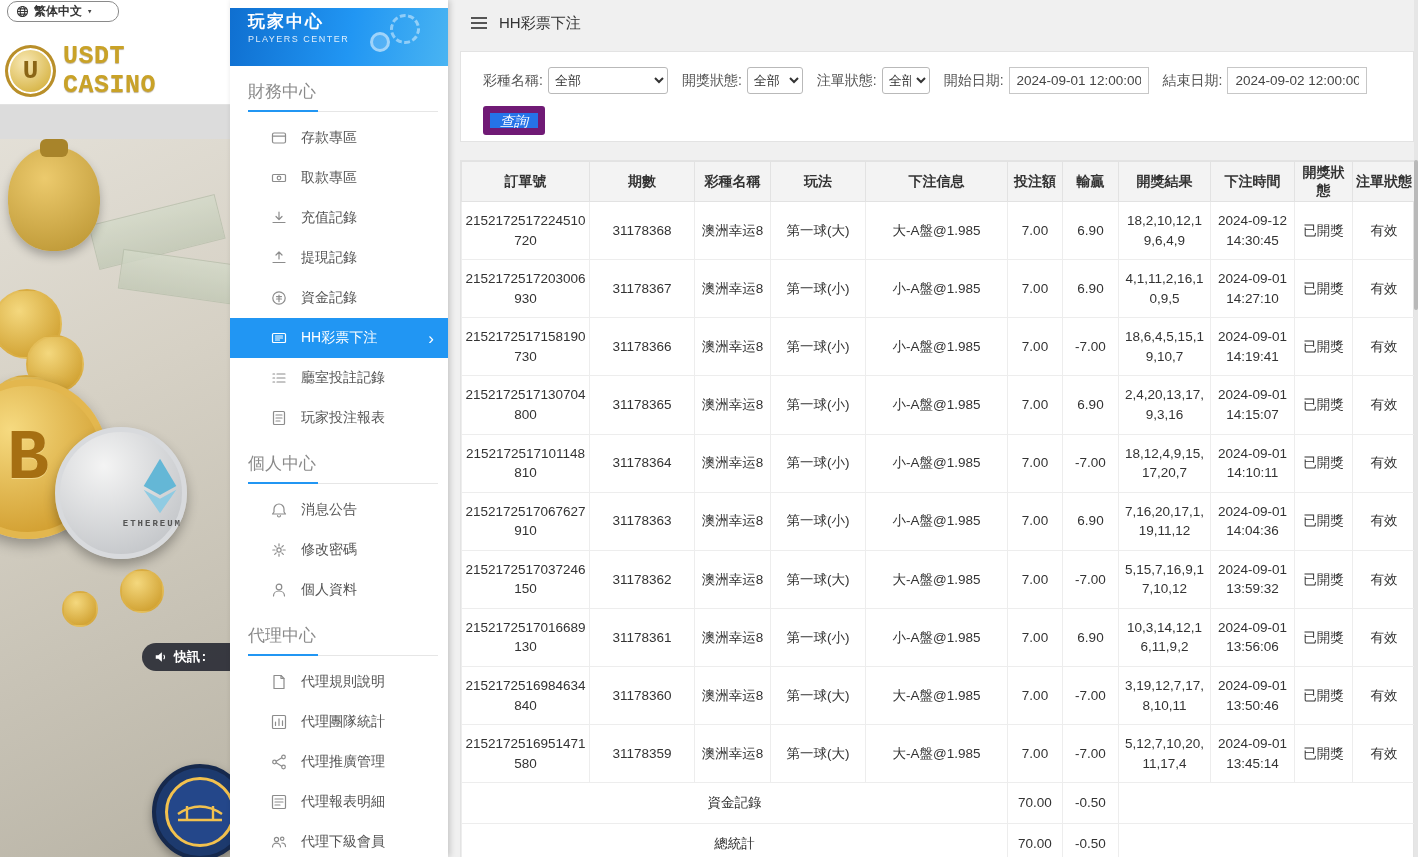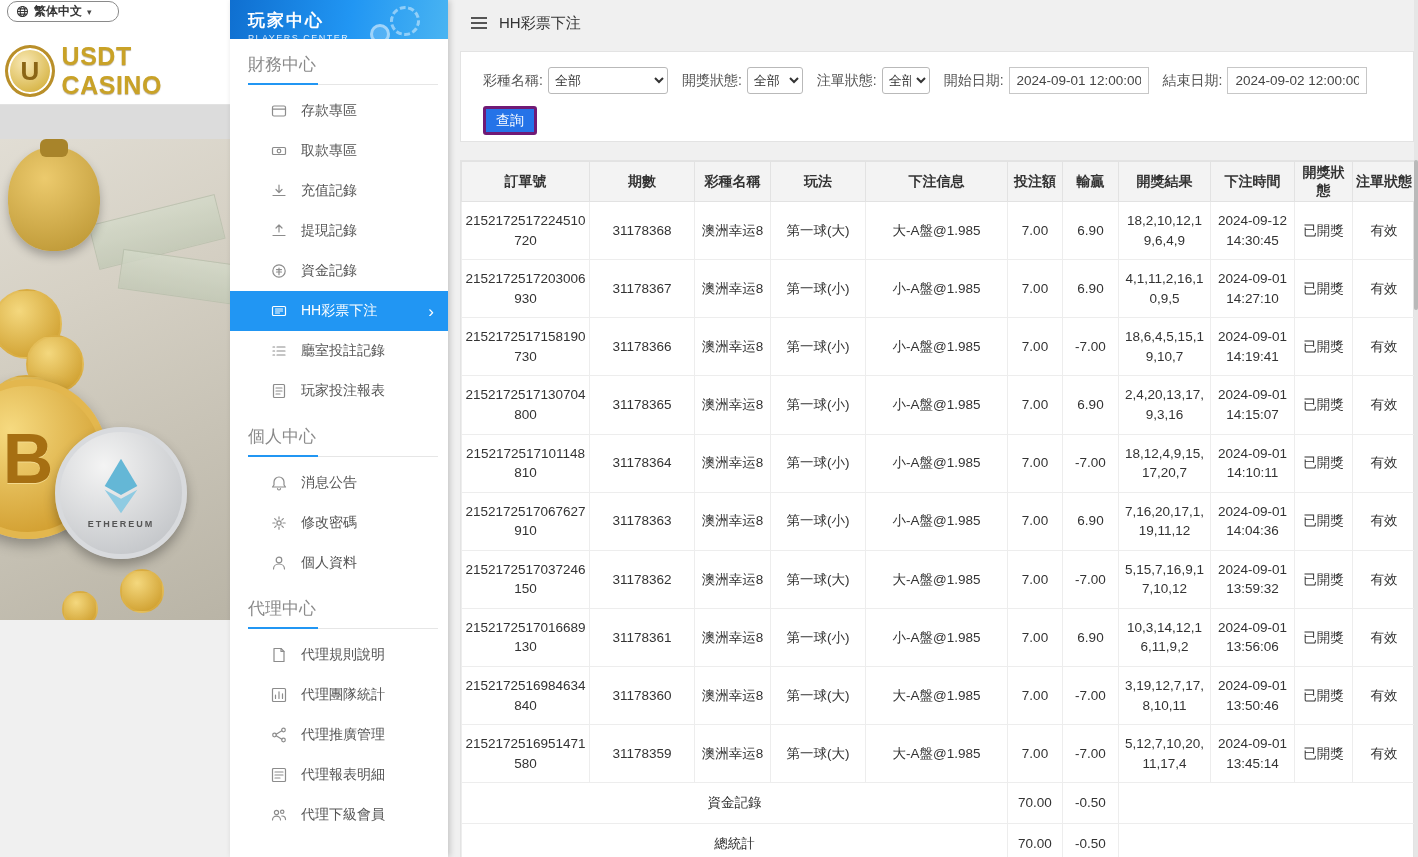--- a/index.html
+++ b/index.html
@@ -5,22 +5,22 @@
   :root{
     --accent-blue:#2196f3;
     --button-blue:#2573e8;
     --gold:#c9a227;
   }
   *{box-sizing:border-box;margin:0;padding:0;}
   html,body{width:1418px;height:857px;overflow:hidden;}
   body{font-family:"Liberation Sans","DejaVu Sans",sans-serif;background:#f0f0f0;position:relative;}
 
   
-  .left-panel{position:absolute;left:0;top:0;width:230px;height:620px;overflow:hidden;
-    background:linear-gradient(155deg,#e9e6df 0%,#d6d1c5 45%,#b9b4a6 100%);z-index:1;}
+  .left-panel{position:absolute;left:0;top:0;width:230px;height:857px;overflow:hidden;
+    background:linear-gradient(155deg,#e9e6df 0%,#d6d1c5 45%,#b9b4a6 100%);z-index:1;font-family:Liberation Mono, monospace;}
   .top-white{position:absolute;left:0;top:0;width:230px;height:105px;background:#fff;border-bottom:1px solid #e2e2e2;}
   .gray-strip{position:absolute;left:0;top:105px;width:230px;height:34px;background:#dcdcdc;}
   .lang-box{position:absolute;left:7px;top:1px;height:21px;min-width:112px;border:1px solid #8a8a8a;border-radius:10px;
     background:#fff;display:flex;align-items:center;gap:5px;padding:0 8px;font-size:12px;font-weight:bold;color:#333;cursor:pointer;}
   .lang-box svg{flex:0 0 auto;}
   .caret{font-size:9px;color:#444;}
   .logo-row{position:absolute;left:5px;top:42px;display:flex;align-items:center;gap:7px;cursor:pointer;}
   .emblem{width:52px;height:52px;border-radius:50%;border:3px solid #b98f2a;background:radial-gradient(circle at 38% 32%,#f8e8b4,#d9b84e 70%,#bf9430);
     display:flex;align-items:center;justify-content:center;box-shadow:inset 0 0 0 2px #fff;}
   .emblem span{font-size:26px;font-weight:bold;color:#8a6516;}
@@ -38,36 +38,36 @@
   .c2{left:26px;top:196px;width:58px;height:58px;}
   .c3{left:-14px;top:236px;width:80px;height:80px;}
   .c4{left:120px;top:430px;width:44px;height:44px;}
   .c5{left:62px;top:452px;width:36px;height:36px;}
   .btc{position:absolute;left:-52px;top:240px;width:160px;height:160px;border-radius:50%;
     background:radial-gradient(circle at 38% 30%,#f6da80,#c9901c);border:7px solid #e3b74e;
     display:flex;align-items:center;justify-content:center;box-shadow:0 6px 14px rgba(0,0,0,.3);}
   .btc span{font-size:70px;font-weight:bold;color:#a66f12;text-shadow:0 1px 0 #f3d98c;}
   .eth{position:absolute;left:55px;top:288px;width:132px;height:132px;border-radius:50%;
     background:radial-gradient(circle at 36% 28%,#f4f4f4,#b9bcc0);border:5px solid #d8dadd;
-    box-shadow:0 6px 12px rgba(0,0,0,.3);display:flex;flex-direction:column;align-items:center;justify-content:center;gap:4px;}
+    box-shadow:0 6px 12px rgba(0,0,0,.3);display:flex;flex-direction:column;align-items:flex-end;justify-content:center;gap:4px;}
   .eth-label{font-size:9px;letter-spacing:2px;color:#555;font-weight:bold;}
 
   .ticker{position:absolute;right:0;top:643px;height:28px;min-width:88px;background:rgba(35,38,48,.88);
     border-radius:14px 0 0 14px;color:#fff;display:flex;align-items:center;gap:6px;padding:0 8px 0 12px;
     font-size:13px;font-weight:bold;cursor:pointer;z-index:3;}
   .team-logo{position:absolute;left:152px;top:764px;width:96px;height:96px;border-radius:50%;
     background:#1d3a6e;border:4px solid #16294d;display:flex;align-items:center;justify-content:center;box-shadow:0 4px 10px rgba(0,0,0,.35);}
   .team-inner{width:70px;height:70px;border-radius:50%;border:3px solid #f2c14e;background:#24478a;
     display:flex;align-items:center;justify-content:center;}
 
   
   .sidebar{position:absolute;left:230px;top:0;width:218px;height:857px;background:#fff;z-index:2;
     box-shadow:2px 0 6px rgba(0,0,0,.18);overflow:hidden;}
-  .sb-header{height:39px;background:linear-gradient(100deg,#0f6fd0 0%,#2196f3 55%,#49b4f2 100%);
-    color:#fff;padding:9px 0 0 18px;position:relative;overflow:hidden;}
+  .sb-header{height:58px;background:linear-gradient(100deg,#0f6fd0 0%,#2196f3 55%,#49b4f2 100%);
+    color:#fff;padding:2px 0 0 18px;position:relative;overflow:hidden;margin-top:8px;}
   .sb-title{font-size:17px;font-weight:bold;letter-spacing:2px;}
   .sb-sub{font-size:9px;letter-spacing:1.5px;opacity:.85;margin-top:1px;}
   .chip{position:absolute;border-radius:50%;border:3px dashed rgba(255,255,255,.45);}
   .chip.k1{right:28px;top:6px;width:30px;height:30px;transform:rotate(15deg);}
   .chip.k2{right:58px;top:24px;width:20px;height:20px;background:rgba(255,255,255,.18);border-style:solid;}
   .sb-section-title{margin:0 10px 6px 18px;padding:14px 0 8px 0;font-size:17px;color:#8a8a8a;
     border-bottom:1px solid #e6e6e6;position:relative;}
   .sb-section-title::after{content:"";position:absolute;left:0;bottom:-1px;width:70px;height:2px;background:var(--accent-blue);}
   .sb-item{height:40px;display:flex;align-items:center;gap:14px;padding-left:40px;font-size:14px;color:#555;cursor:pointer;}
   .sb-ic{width:17px;display:flex;align-items:center;justify-content:center;color:#8c8c8c;}
@@ -86,21 +86,21 @@
   .filter-row label{margin-right:5px;}
   .fgap{margin-right:14px;}
   .sel{height:27px;border:1px solid #b9b9b9;border-radius:3px;background:#fff;font-size:13px;color:#333;
     font-family:inherit;padding:0 2px;}
   .sel.wide{width:120px;}
   .sel.small{width:56px;}
   .sel.small2{width:48px;}
   .date-input{height:27px;width:140px;border:1px solid #c7c7c7;border-radius:0;font-size:13.5px;color:#444;
     padding:0 7px;font-family:inherit;}
   .search-btn{margin:12px 0 16px 22px;min-width:40px;height:29px;padding:0 10px;background:var(--button-blue);
-    color:#fff;border:3px solid #701a75;border-radius:3px;font-size:14px;cursor:pointer;font-family:inherit;}
+    color:#fff;border:7px solid #701a75;border-radius:3px;font-size:14px;cursor:pointer;font-family:inherit;font-style:italic;}
 
   .table-card{position:absolute;left:12px;right:4px;top:160px;background:#fff;border:1px solid #e3e3e3;}
   table{width:100%;border-collapse:collapse;table-layout:fixed;}
   th{height:40px;background:#f3f3f3;font-size:14px;font-weight:bold;color:#333;border:1px solid #e2e2e2;padding:0 2px;}
   td{font-size:13.5px;color:#333;text-align:center;border:1px solid #ededed;padding:9px 3px;line-height:1.45;}
   tbody td:nth-child(1),tbody td:nth-child(8){word-break:break-all;}
   tr.total-row td{padding:10px 3px;}
 
   .vscroll{position:absolute;right:0;top:0;width:4px;height:857px;background:#e6e6e6;cursor:pointer;}
   .vthumb{position:absolute;right:0;top:160px;width:4px;height:150px;background:#b9b9b9;border-radius:2px;}

